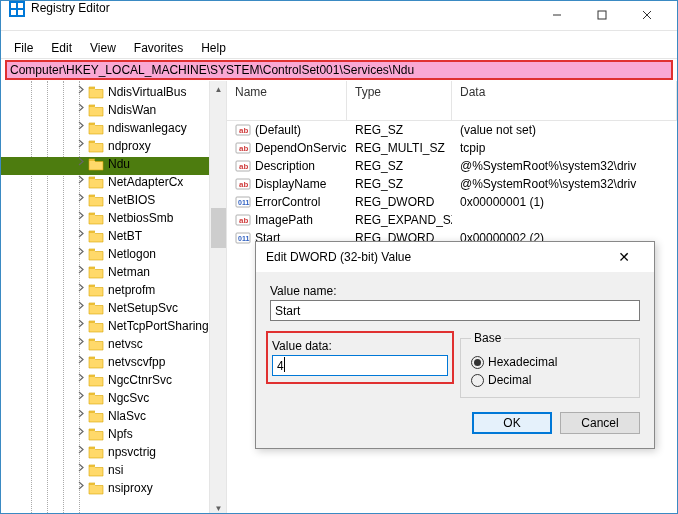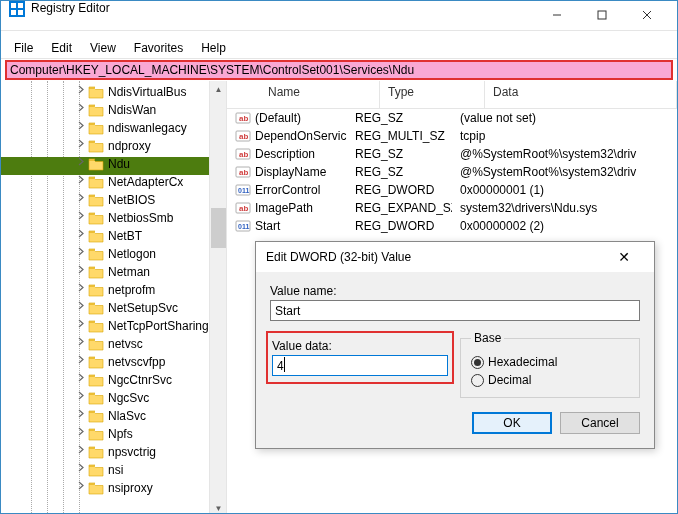--- a/index.html
+++ b/index.html
@@ -19,21 +19,21 @@
 .tree-scroll { position: absolute; inset: 0; overflow: hidden; }
 .tree-list { padding-top: 4px; }
 .tree-row { display: flex; align-items: flex-start; height: 18px; font-size: 12px; position: relative; padding-left: 76px; white-space: nowrap; }
 .tree-row.selected { background: #4d7c0f; }
 .tree-line-v { position: absolute; width: 0; border-left: 1px dotted #aaa; top: 0; bottom: 0; }
 .tree-expand { width: 9px; height: 9px; display: flex; align-items: center; justify-content: center; margin-right: 2px; color: #555; flex-shrink: 0; }
 .tree-expand svg { width: 9px; height: 9px; }
 .folder-icon { width: 16px; height: 14px; margin-right: 4px; flex-shrink: 0; }
 .folder-icon svg { width: 16px; height: 14px; display: block; }
 .list-pane { flex: 1; position: relative; overflow: hidden; }
-.list-header { display: flex; height: 28px; border-bottom: 1px solid #e5e5e5; padding-left: 33px; }
+.list-header { display: flex; height: 40px; border-bottom: 1px solid #e5e5e5; }
 .list-header-cell { padding: 4px 8px; font-size: 12px; color: #333; border-right: 1px solid #e5e5e5; }
 .list-header-cell.name { width: 120px; }
 .list-header-cell.type { width: 105px; }
 .list-header-cell.data { flex: 1; }
 .list-body { }
 .list-row { display: flex; height: 18px; align-items: center; font-size: 12px; }
 .list-cell { padding: 0 8px; white-space: nowrap; overflow: hidden; }
 .list-cell.name { width: 120px; display: flex; align-items: center; }
 .list-cell.type { width: 105px; }
 .list-cell.data { flex: 1; }
@@ -522,21 +522,20 @@
           <div class="list-cell name">
             <span class="value-icon">
               <svg viewBox="0 0 16 14">
                 <rect x="1" y="2" width="14" height="10" rx="1" fill="#fff" stroke="#b0b0b0"></rect>
                 <text x="4" y="10" font-size="8" fill="#d04040" font-weight="bold">ab</text>
               </svg>
             </span>
             <span>ImagePath</span>
           </div>
           <div class="list-cell type">REG_EXPAND_SZ</div>
-          <div class="list-cell data">system32\drivers\Ndu.sys</div>
         </div>
         <div class="list-row">
           <div class="list-cell name">
             <span class="value-icon">
               <svg viewBox="0 0 16 14">
                 <rect x="1" y="2" width="14" height="10" rx="1" fill="#fff" stroke="#b0b0b0"></rect>
                 <text x="3" y="10" font-size="7" fill="#3060c0" font-weight="bold">011</text>
               </svg>
             </span>
             <span>Start</span>

